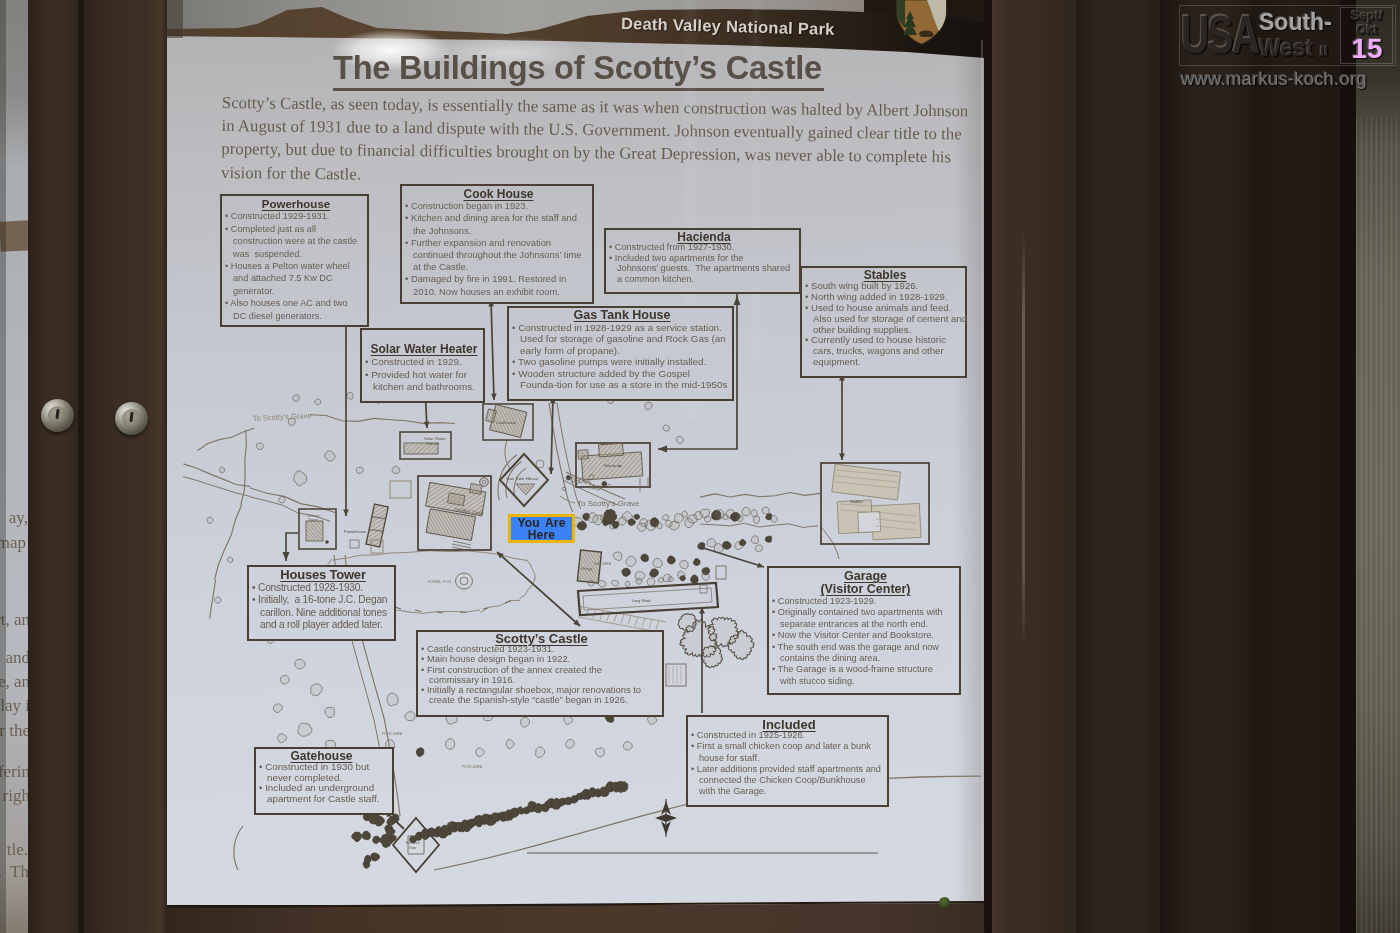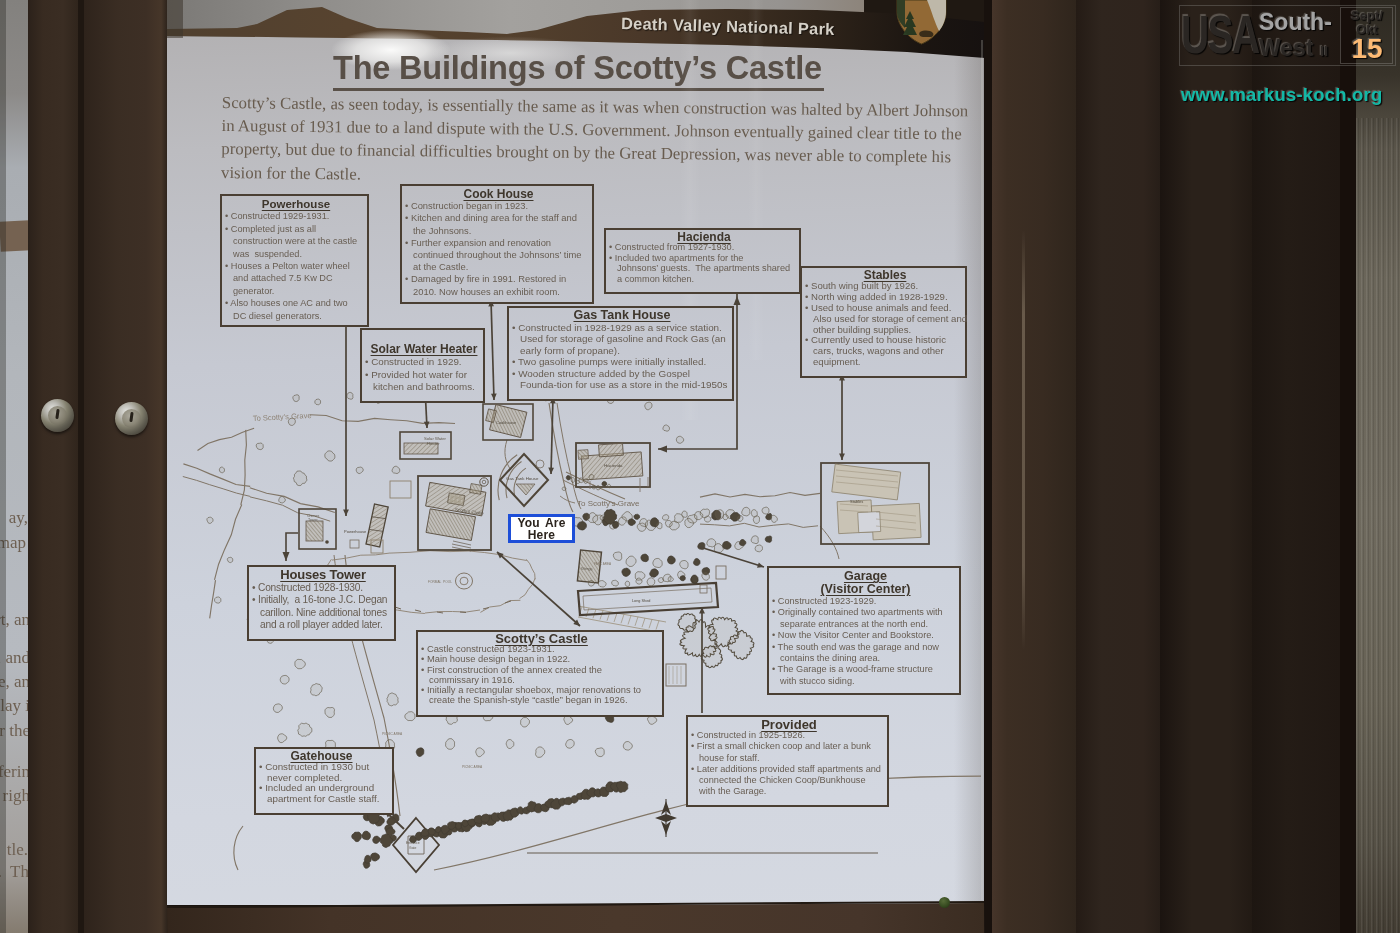--- a/index.html
+++ b/index.html
@@ -697,33 +697,33 @@
 
 <div class="infobox paperbg" style="left:254px;top:747px;width:125px;height:62px;font-size:9.8px;line-height:10.8px;padding:2px 8px 0 3px;">
   <div class="boxtitle" style="font-size:12px;">Gatehouse</div>
   <div class="bl">• Constructed in 1930 but</div>
   <div class="cl">never completed.</div>
   <div class="bl">• Included an underground</div>
   <div class="cl">apartment for Castle staff.</div>
 </div>
 
 <div class="infobox paperbg" style="left:686px;top:715px;width:196px;height:86px;font-size:9.2px;line-height:11.2px;padding:2px 0 0 3px;">
-  <div class="boxtitle" style="font-size:13px;">Provided</div>
+  <div class="boxtitle" style="font-size:13px;">Included</div>
   <div class="bl">• Constructed in 1925-1926.</div>
   <div class="bl">• First a small chicken coop and later a bunk</div>
   <div class="cl">house for staff.</div>
   <div class="bl">• Later additions provided staff apartments and</div>
   <div class="cl">connected the Chicken Coop/Bunkhouse</div>
   <div class="cl">with the Garage.</div>
 </div>
 
-<div class="abs" style="left:508px;top:514px;width:61px;height:22px;background:#ffffff;border:3px solid #1d4ed8;text-align:center;font-size:12px;line-height:11.8px;font-weight:bold;color:#2b241d;padding-top:1px;word-spacing:2px;letter-spacing:0.2px;">You Are<br>Here</div>
+<div class="abs" style="left:508px;top:514px;width:61px;height:22px;background:#3b82f6;border:3px solid #eab308;text-align:center;font-size:12px;line-height:11.8px;font-weight:bold;color:#2b241d;padding-top:1px;word-spacing:2px;letter-spacing:0.2px;">You Are<br>Here</div>
 
 <div class="abs" style="left:0;top:0;width:6px;height:933px;background:rgba(35,33,30,0.35);"></div>
 
 <div class="abs" style="left:1179px;top:5px;width:215px;height:59px;border:1px solid rgba(150,148,145,0.33);"></div>
 <div class="abs" style="left:1340px;top:7px;width:51px;height:55px;border:1px solid rgba(150,148,145,0.38);"></div>
 <div class="abs" style="left:1181px;top:4px;width:96px;height:60px;font-weight:bold;font-size:50px;letter-spacing:-2px;color:#2a2623;text-shadow:-1.4px -1.4px 1px rgba(165,162,158,0.42),1.4px 1.4px 1px rgba(0,0,0,0.85);transform:scale(0.78,1.06);transform-origin:0 0;">USA</div>
 <div class="abs" style="left:1259px;top:9px;font-weight:bold;font-size:23px;color:#a3a3a3;text-shadow:-1.2px -1.2px 1px rgba(165,162,158,0.40),1.2px 1.2px 1px rgba(0,0,0,0.85);">South-</div>
 <div class="abs" style="left:1259px;top:35px;font-weight:bold;font-size:23px;color:#2a2623;text-shadow:-1.2px -1.2px 1px rgba(165,162,158,0.40),1.2px 1.2px 1px rgba(0,0,0,0.85);">West <span style="font-size:15px;">II</span></div>
 <div class="abs" style="left:1344px;top:9px;width:46px;text-align:center;font-weight:bold;font-size:13px;line-height:14px;color:#2a2623;text-shadow:-1px -1px 1px rgba(165,162,158,0.40),1px 1px 1px rgba(0,0,0,0.85);">Sept/<br>Okt</div>
-<div class="abs" style="left:1344px;top:33px;width:46px;text-align:center;font-weight:bold;font-size:28px;color:#fdba74;text-shadow:-1.3px -1.3px 1px rgba(165,162,158,0.40),1.3px 1.3px 1px rgba(0,0,0,0.85);">15</div>
-<div class="abs" style="left:1181px;top:84px;font-weight:bold;font-size:18.5px;color:#14b8a6;letter-spacing:0.2px;text-shadow:-1.2px -1.2px 1px rgba(165,162,158,0.40),1.2px 1.2px 1px rgba(0,0,0,0.85);">www.markus-koch.org</div>
+<div class="abs" style="left:1344px;top:33px;width:46px;text-align:center;font-weight:bold;font-size:28px;color:#f0abfc;text-shadow:-1.3px -1.3px 1px rgba(165,162,158,0.40),1.3px 1.3px 1px rgba(0,0,0,0.85);">15</div>
+<div class="abs" style="left:1181px;top:68px;font-weight:normal;font-size:18.5px;color:#737373;letter-spacing:0.2px;text-shadow:-1.2px -1.2px 1px rgba(165,162,158,0.40),1.2px 1.2px 1px rgba(0,0,0,0.85);">www.markus-koch.org</div>
 
 </body></html>

